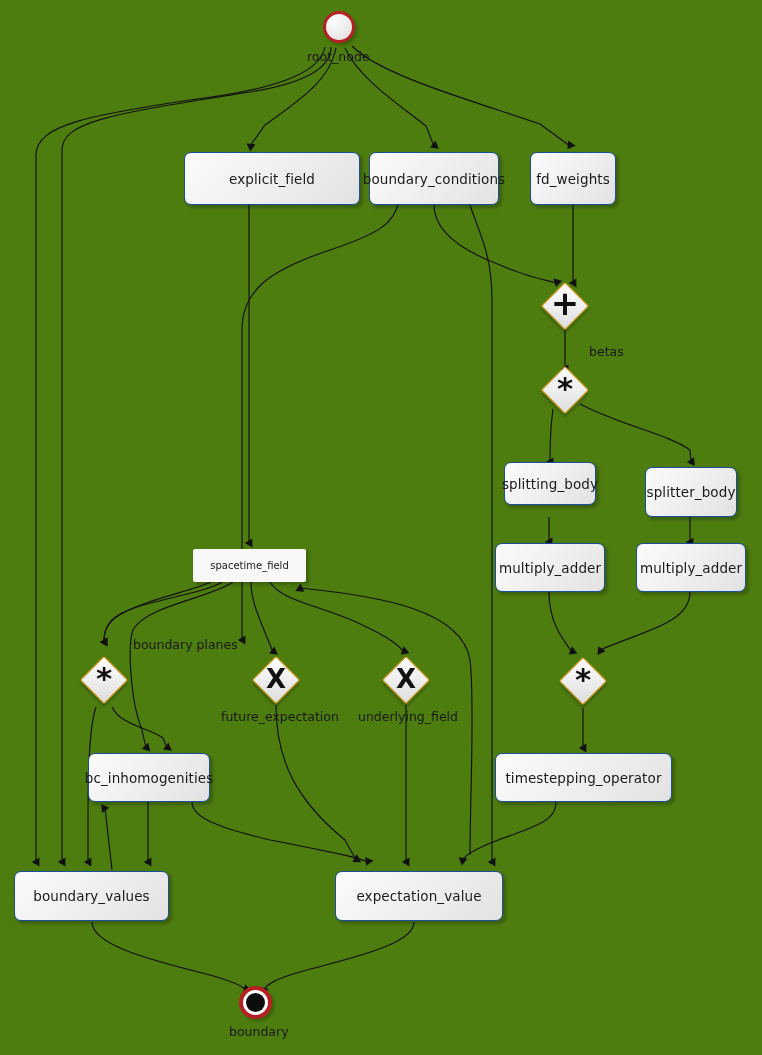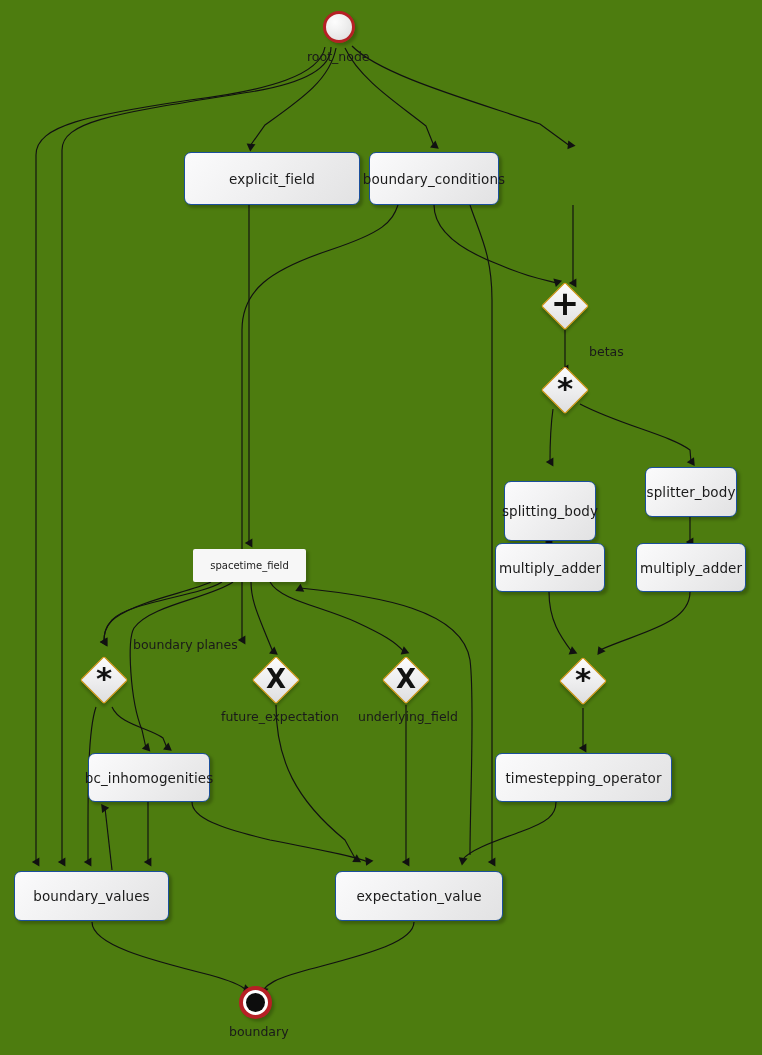--- a/index.html
+++ b/index.html
@@ -115,33 +115,36 @@
   <div class="lbl" style="left:307px;top:49px;">root_node</div>
 
   <div class="nodebox" style="left:161px;top:152px;width:176px;height:53px;margin-left:23px;">
     <span>explicit_field</span>
   </div>
 
   <div class="nodebox" style="left:369px;top:152px;width:130px;height:53px;">
     <span>boundary_conditions</span>
   </div>
 
+  <div class="nodebox" style="left:530px;top:152px;width:86px;height:53px;">
+    <span>fd_weights</span>
+  </div>
 
   <div class="diamond" style="left:548px;top:289px;width:34px;height:34px;">
     <div class="dshape"></div>
     <div class="glyph g-plus">+</div>
   </div>
 
   <div class="diamond" style="left:548px;top:373px;width:34px;height:34px;">
     <div class="dshape"></div>
     <div class="glyph g-star">*</div>
   </div>
   <div class="lbl" style="left:589px;top:344px;">betas</div>
 
-  <div class="nodebox" style="left:504px;top:481px;width:92px;height:60px;">
+  <div class="nodebox" style="left:504px;top:462px;width:92px;height:43px;">
     <span>splitting_body</span>
   </div>
 
   <div class="nodebox" style="left:645px;top:467px;width:92px;height:50px;">
     <span>splitter_body</span>
   </div>
 
   <div class="nodebox" style="left:495px;top:543px;width:110px;height:49px;">
     <span>multiply_adder</span>
   </div>

